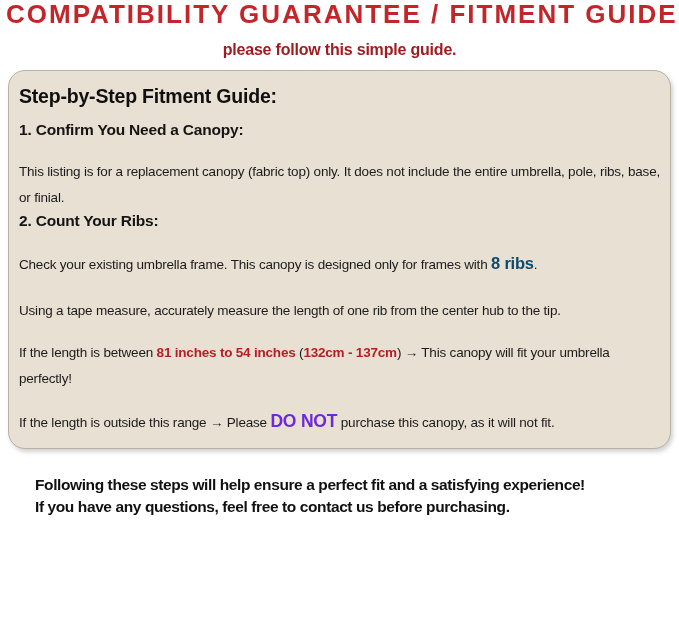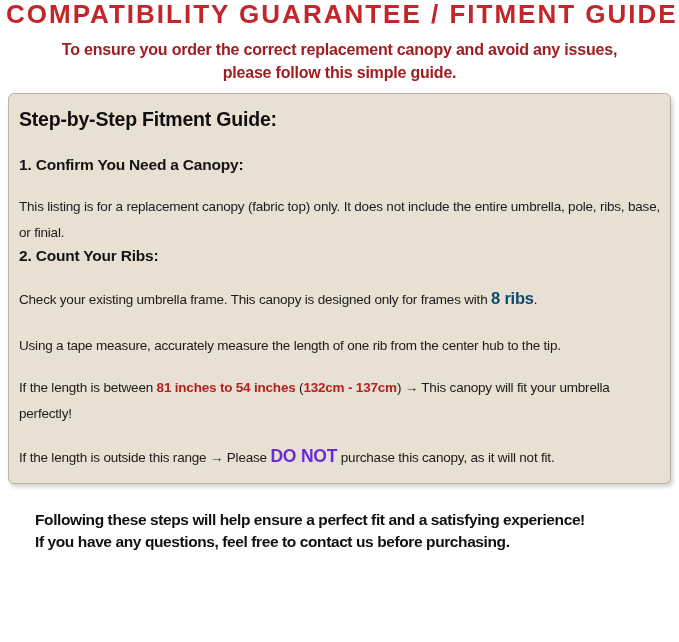--- a/index.html
+++ b/index.html
@@ -27,41 +27,41 @@
     color: #a11c1f;
     line-height: 23px;
     letter-spacing: -0.2px;
   }
   .panel {
     box-sizing: border-box;
     width: 663px;
     margin: 9px 8px 0;
     background: #e7e0d3;
     border: 1px solid #b8b2a6;
-    border-radius: 6px;
+    border-radius: 17px;
     box-shadow: 2px 3px 4px rgba(0,0,0,0.18);
     padding: 13px 10px 12px;
   }
   .panel-heading {
     margin: 0;
     font-size: 19.5px;
     font-weight: 700;
     color: #0f0f0f;
     line-height: 24px;
     letter-spacing: -0.2px;
   }
   .step-heading {
     margin: 0;
     font-size: 15.5px;
     font-weight: 700;
     color: #141414;
     line-height: 19px;
     letter-spacing: -0.2px;
   }
-  .s1 { margin-top: 24px; }
+  .s1 { margin-top: 12px; }
   .s2 { }
   .s3 { margin-top: 32px; }
   .s4 { margin-top: 36px; }
   .body {
     margin: 20px 0 0;
     font-size: 13.5px;
     color: #1b1b1b;
     line-height: 26px;
     letter-spacing: -0.2px;
   }
@@ -100,21 +100,20 @@
   }
 </style>
 </head>
 <body>
 
 <div class="page">
 
   <h1 class="title">COMPATIBILITY GUARANTEE / FITMENT GUIDE</h1>
 
   <div class="subtitle">
-    <div>To ensure you order the correct replacement canopy and avoid any issues,</div>
     <div>please follow this simple guide.</div>
   </div>
 
   <section class="panel">
 
     <h2 class="panel-heading">Step-by-Step Fitment Guide:</h2>
 
     <h3 class="step-heading s1">1. Confirm You Need a Canopy:</h3>
     <p class="body"><span>This listing is for a replacement canopy (fabric top) only. It does not include the entire umbrella, pole, ribs, base, or finial.</span></p>
 

